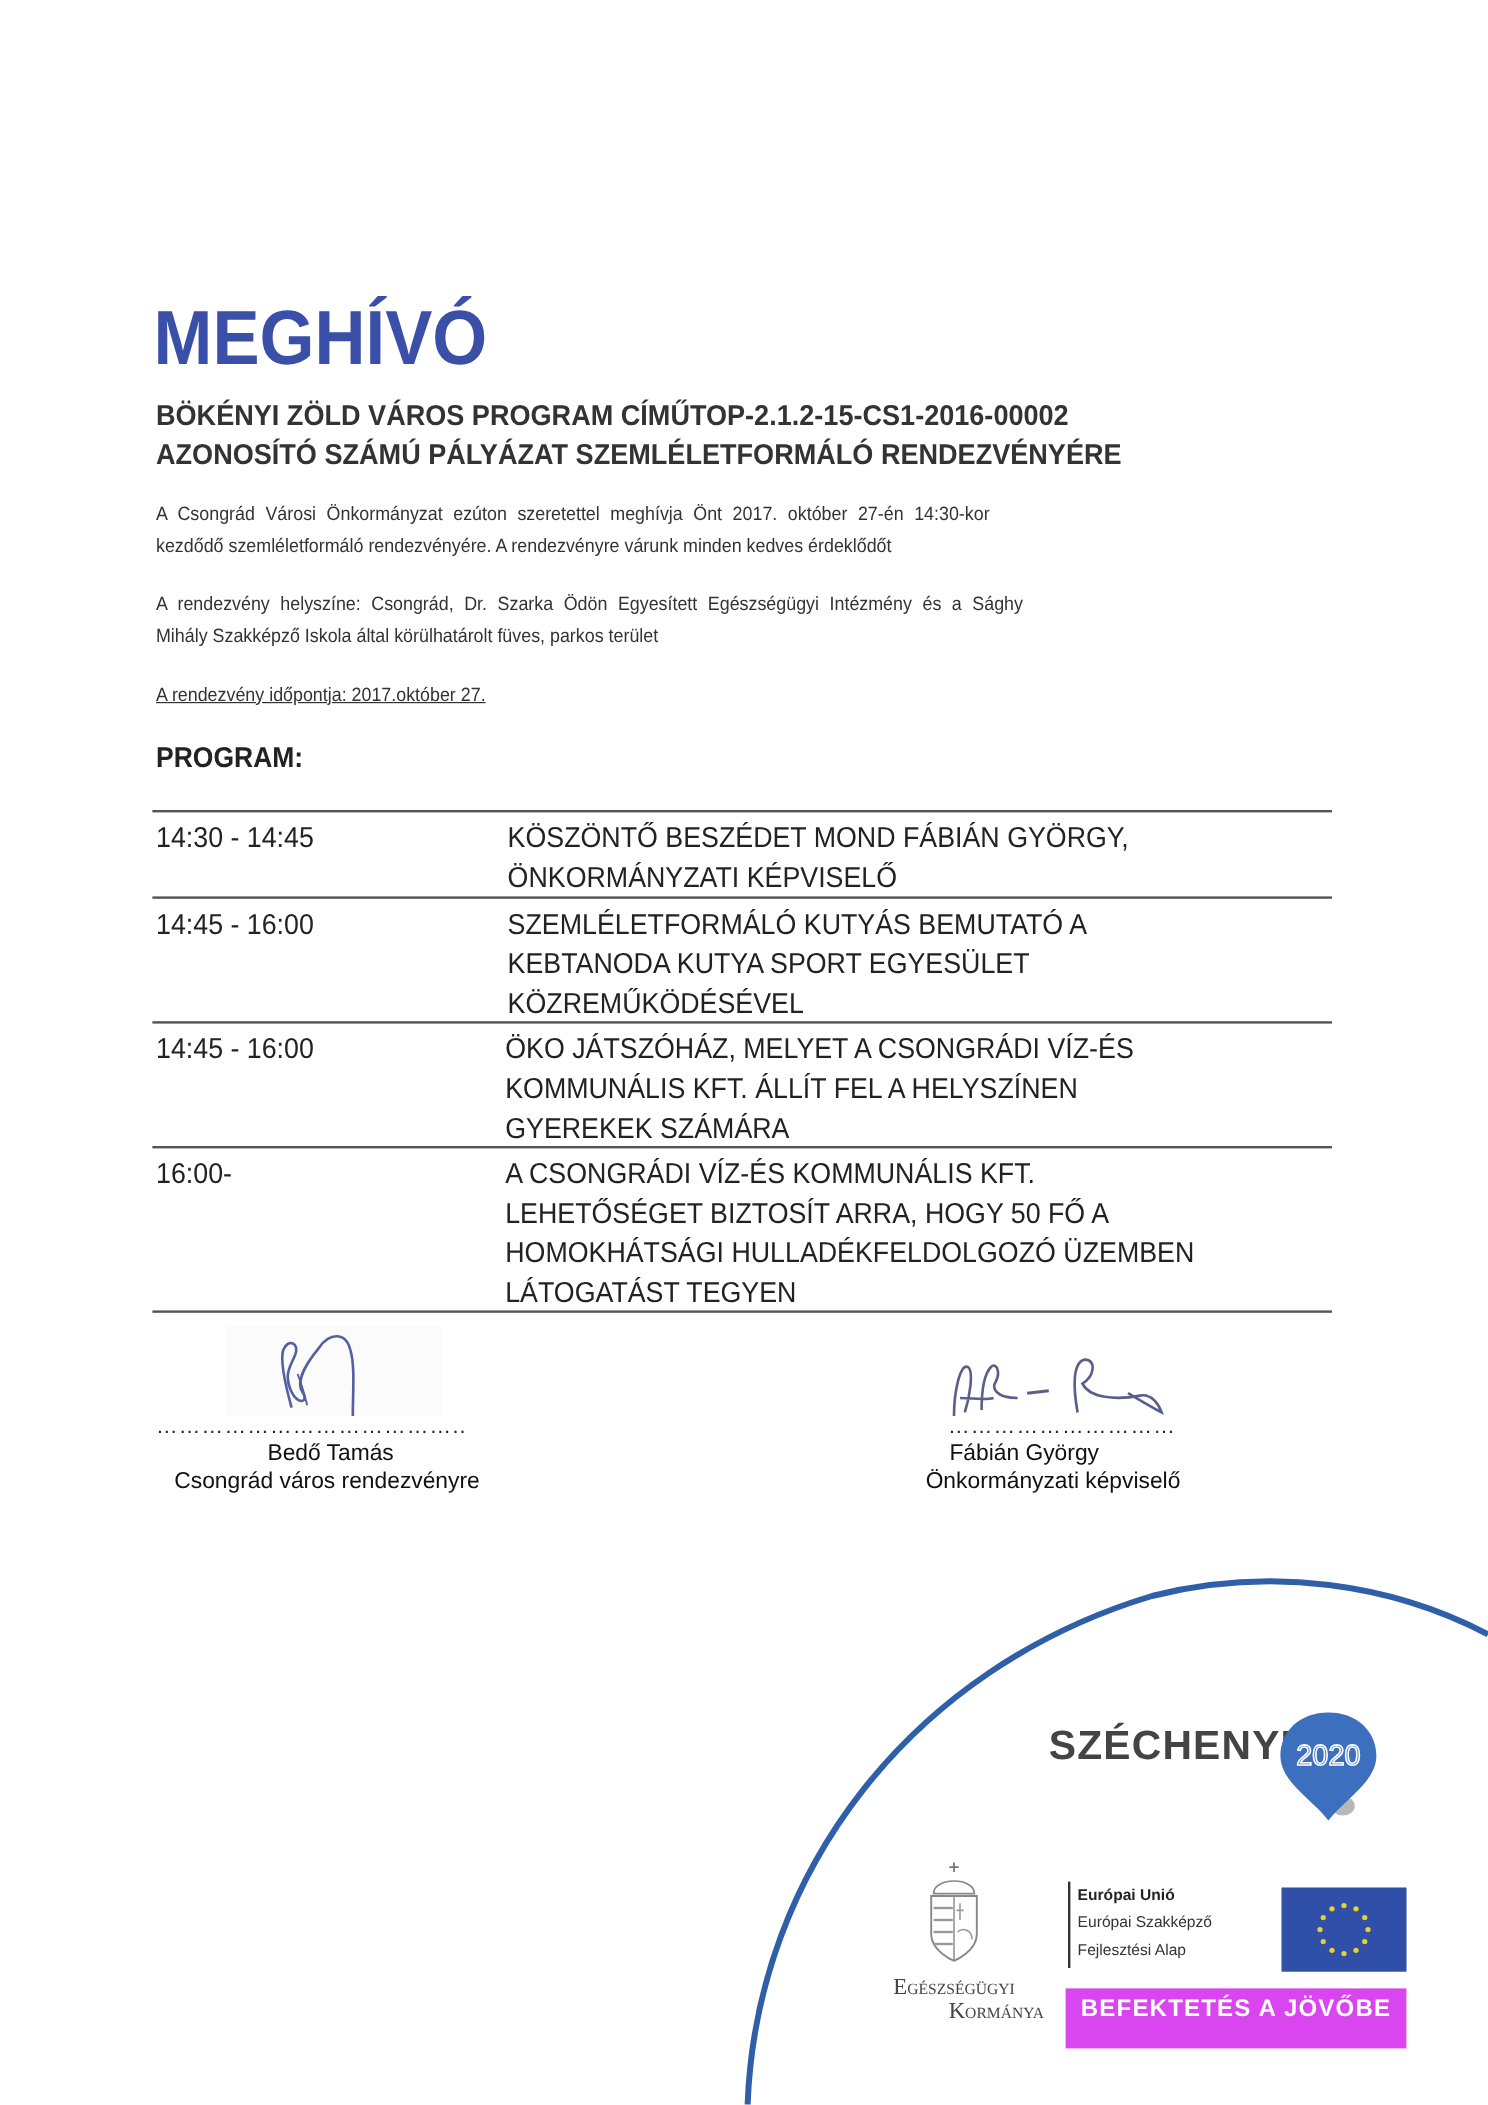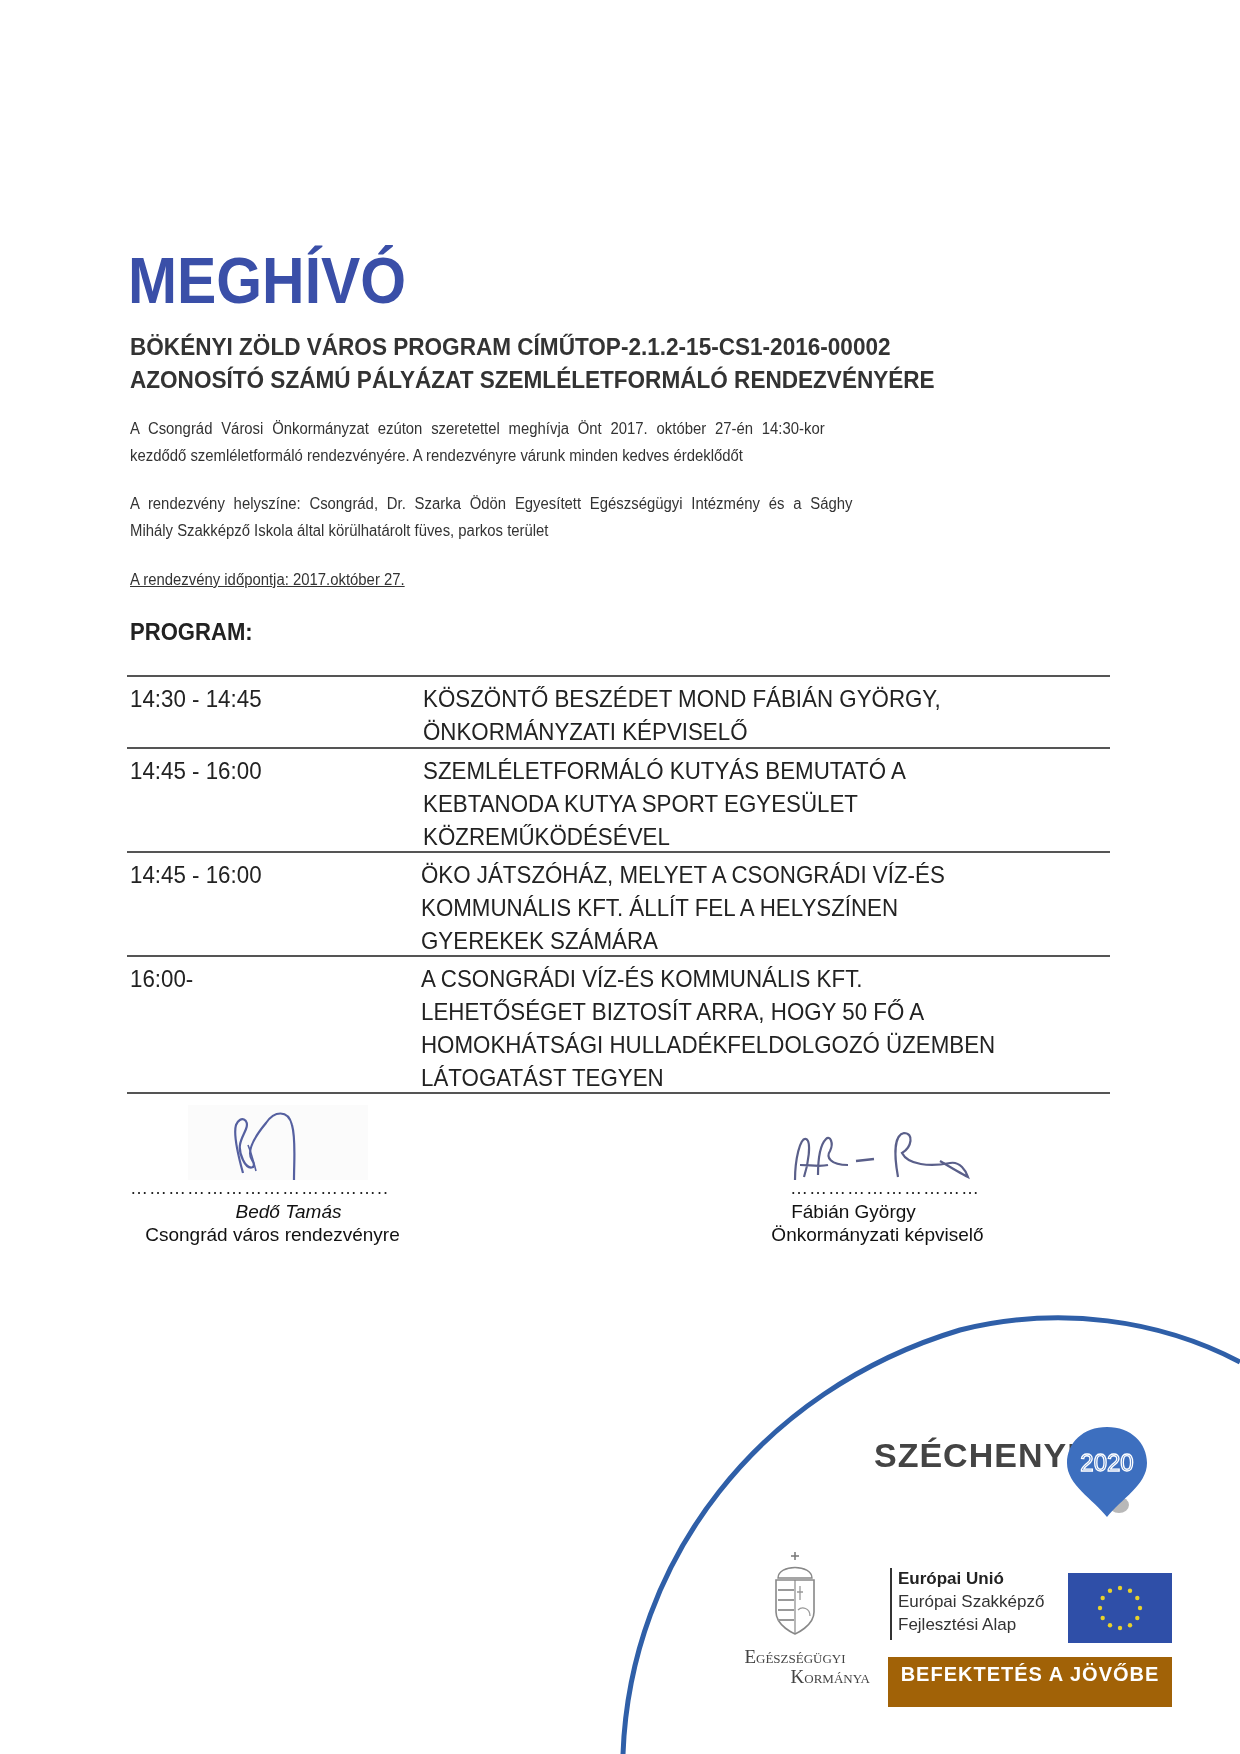--- a/index.html
+++ b/index.html
@@ -16,24 +16,24 @@
   .desc span { display: block; }
   .sig-dots { position: absolute; font-size: 18px; color: #222; letter-spacing: 1px; }
   .sig-name { position: absolute; font-size: 19px; color: #111; text-align: center; line-height: 23px; }
   .sig-image { position: absolute; }
   .arc { position: absolute; left: 0; top: 0; }
   .szechenyi { position: absolute; left: 874px; top: 1436px; font-size: 34px; font-weight: bold; color: #444; letter-spacing: 1px; }
   .pin { position: absolute; left: 1063px; top: 1423px; width: 88px; height: 96px; }
   .gov-crest { position: absolute; left: 770px; top: 1550px; width: 50px; height: 90px; }
   .gov-text { position: absolute; left: 720px; top: 1647px; width: 150px; text-align: center; font-family: "Liberation Serif", serif; font-size: 19px; color: #444; line-height: 20px; letter-spacing: 0px; }
   .eu-divider { position: absolute; left: 890px; top: 1568px; width: 2px; height: 72px; background: #333; }
-  .eu-text { position: absolute; left: 898px; top: 1567px; font-size: 17px; color: #333; line-height: 23px; }
+  .eu-text { position: absolute; left: 898px; top: 1567px; font-size: 13px; color: #333; line-height: 23px; }
   .eu-text b { font-weight: bold; color: #222; }
   .eu-flag { position: absolute; left: 1068px; top: 1573px; width: 104px; height: 70px; background: #2f4fa8; }
-  .invest-banner { position: absolute; left: 888px; top: 1657px; width: 284px; height: 50px; background: #a16207; color: #fff; font-size: 20px; font-weight: bold; text-align: center; line-height: 34px; letter-spacing: 1px; }
+  .invest-banner { position: absolute; left: 888px; top: 1657px; width: 284px; height: 50px; background: #d946ef; color: #fff; font-size: 20px; font-weight: bold; text-align: center; line-height: 34px; letter-spacing: 1px; }
 </style>
 </head>
 <body>
 
 <div class="abs title">MEGHÍVÓ</div>
 
 <div class="abs subtitle">
   <div>BÖKÉNYI ZÖLD VÁROS PROGRAM CÍMŰTOP-2.1.2-15-CS1-2016-00002</div>
   <div>AZONOSÍTÓ SZÁMÚ PÁLYÁZAT SZEMLÉLETFORMÁLÓ RENDEZVÉNYÉRE</div>
 </div>
@@ -98,21 +98,21 @@
   <div class="rule" style="top:1092px;"></div>
 </div>
 
 <div>
   <svg class="sig-image" style="left:188px; top:1105px;" width="180" height="75" viewBox="0 0 180 75">
     <rect x="0" y="0" width="180" height="75" fill="#fbfbfb"></rect>
     <path d="M55 68 C 50 50, 45 30, 48 20 C 52 10, 62 14, 58 24 C 54 34, 48 40, 55 55 C 60 66, 70 64, 64 55 C 58 46, 68 30, 78 18 C 86 6, 100 4, 104 20 C 108 34, 106 55, 106 75" stroke="#5560a0" stroke-width="2.2" fill="none"></path>
     <path d="M60 40 C 64 50, 66 58, 68 66" stroke="#5560a0" stroke-width="1.6" fill="none"></path>
   </svg>
   <div class="sig-dots" style="left:130px; top:1178px;">…………………………………..</div>
-  <div class="sig-name" style="left:146px; top:1200px; width:285px;font-style:italic;">Bedő Tamás</div>
+  <div class="sig-name" style="left:133px; top:1200px; width:285px;">Bedő Tamás</div>
   <div class="sig-name" style="left:130px; top:1223px; width:285px;">Csongrád város rendezvényre</div>
 </div>
 
 <div>
   <svg class="sig-image" style="left:790px; top:1125px;" width="190" height="65" viewBox="0 0 190 65">
     <path d="M5 55 C 5 35, 10 12, 16 14 C 22 16, 18 40, 14 52 M 10 40 C 20 40, 30 42, 38 40 M 28 50 C 28 36, 30 20, 36 14 C 40 10, 44 18, 40 26 C 36 32, 40 40, 58 40" stroke="#5a5f8a" stroke-width="2.2" fill="none"></path>
     <path d="M66 36 L 84 34" stroke="#5a5f8a" stroke-width="2.4" fill="none"></path>
     <path d="M108 52 C 104 30, 104 10, 114 8 C 124 8, 122 22, 112 28 C 118 40, 140 42, 160 38 C 170 36, 176 46, 178 52 C 170 48, 160 42, 150 36" stroke="#5a5f8a" stroke-width="2.2" fill="none"></path>
   </svg>
   <div class="sig-dots" style="left:790px; top:1178px;">…………………………</div>

